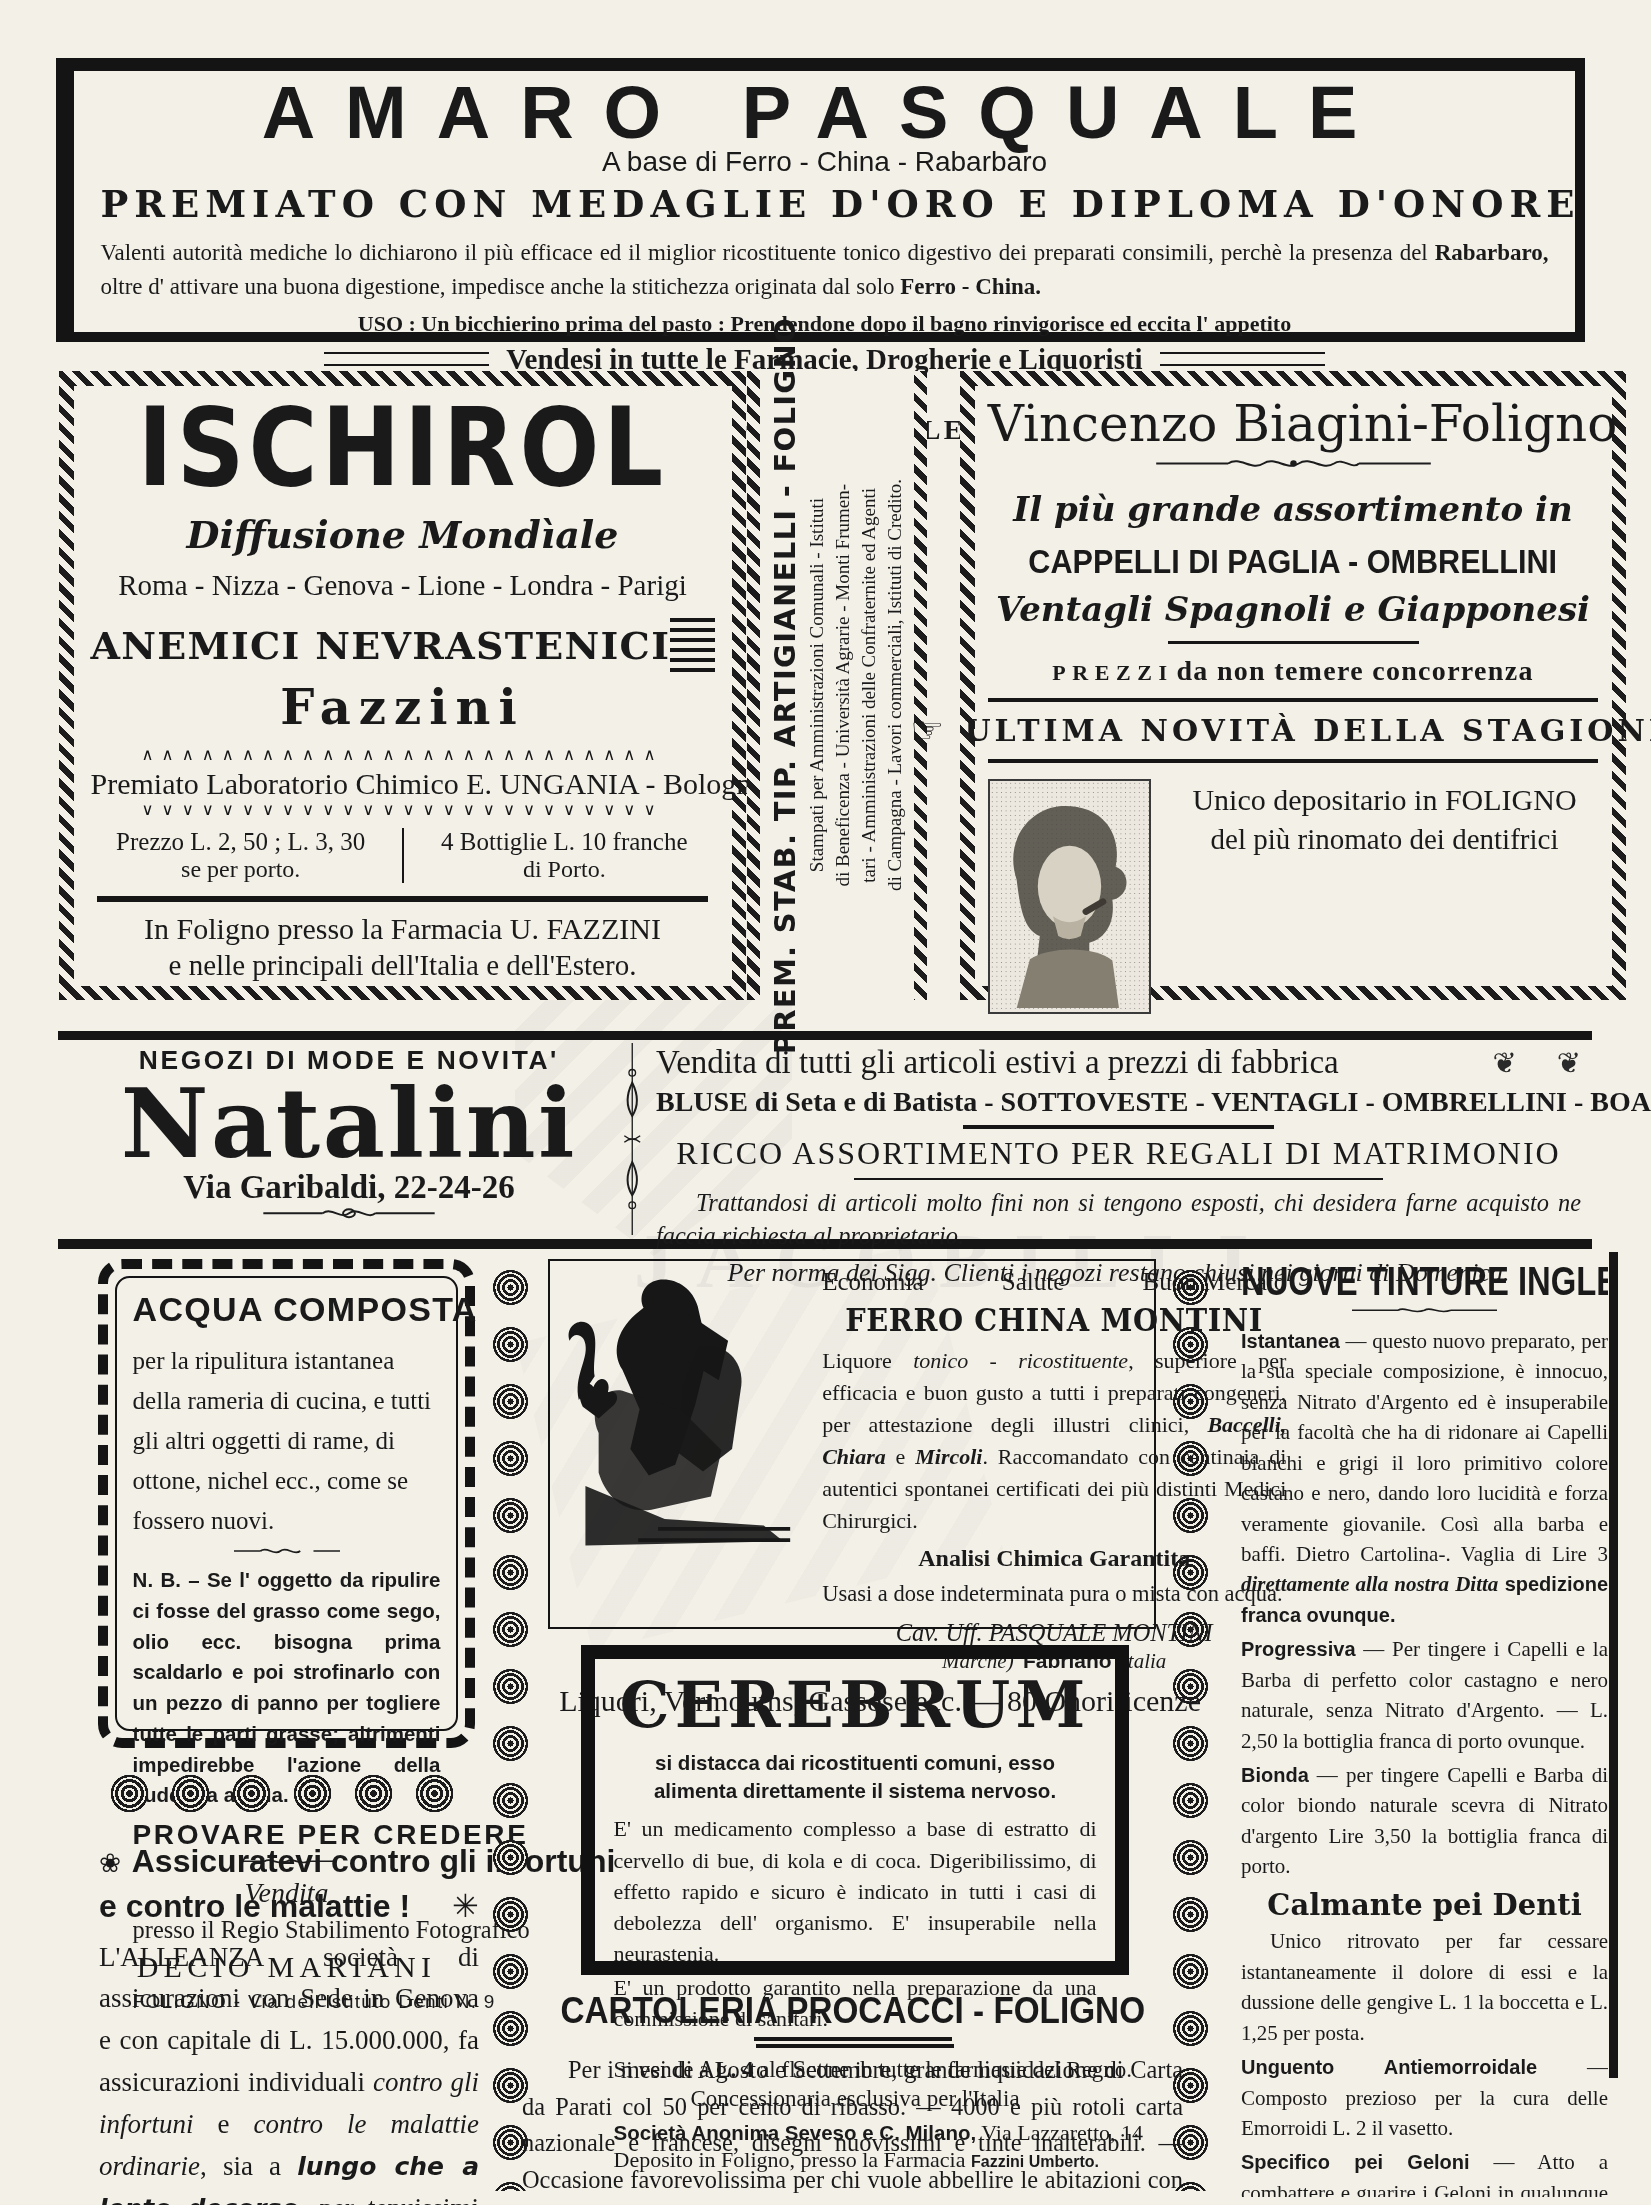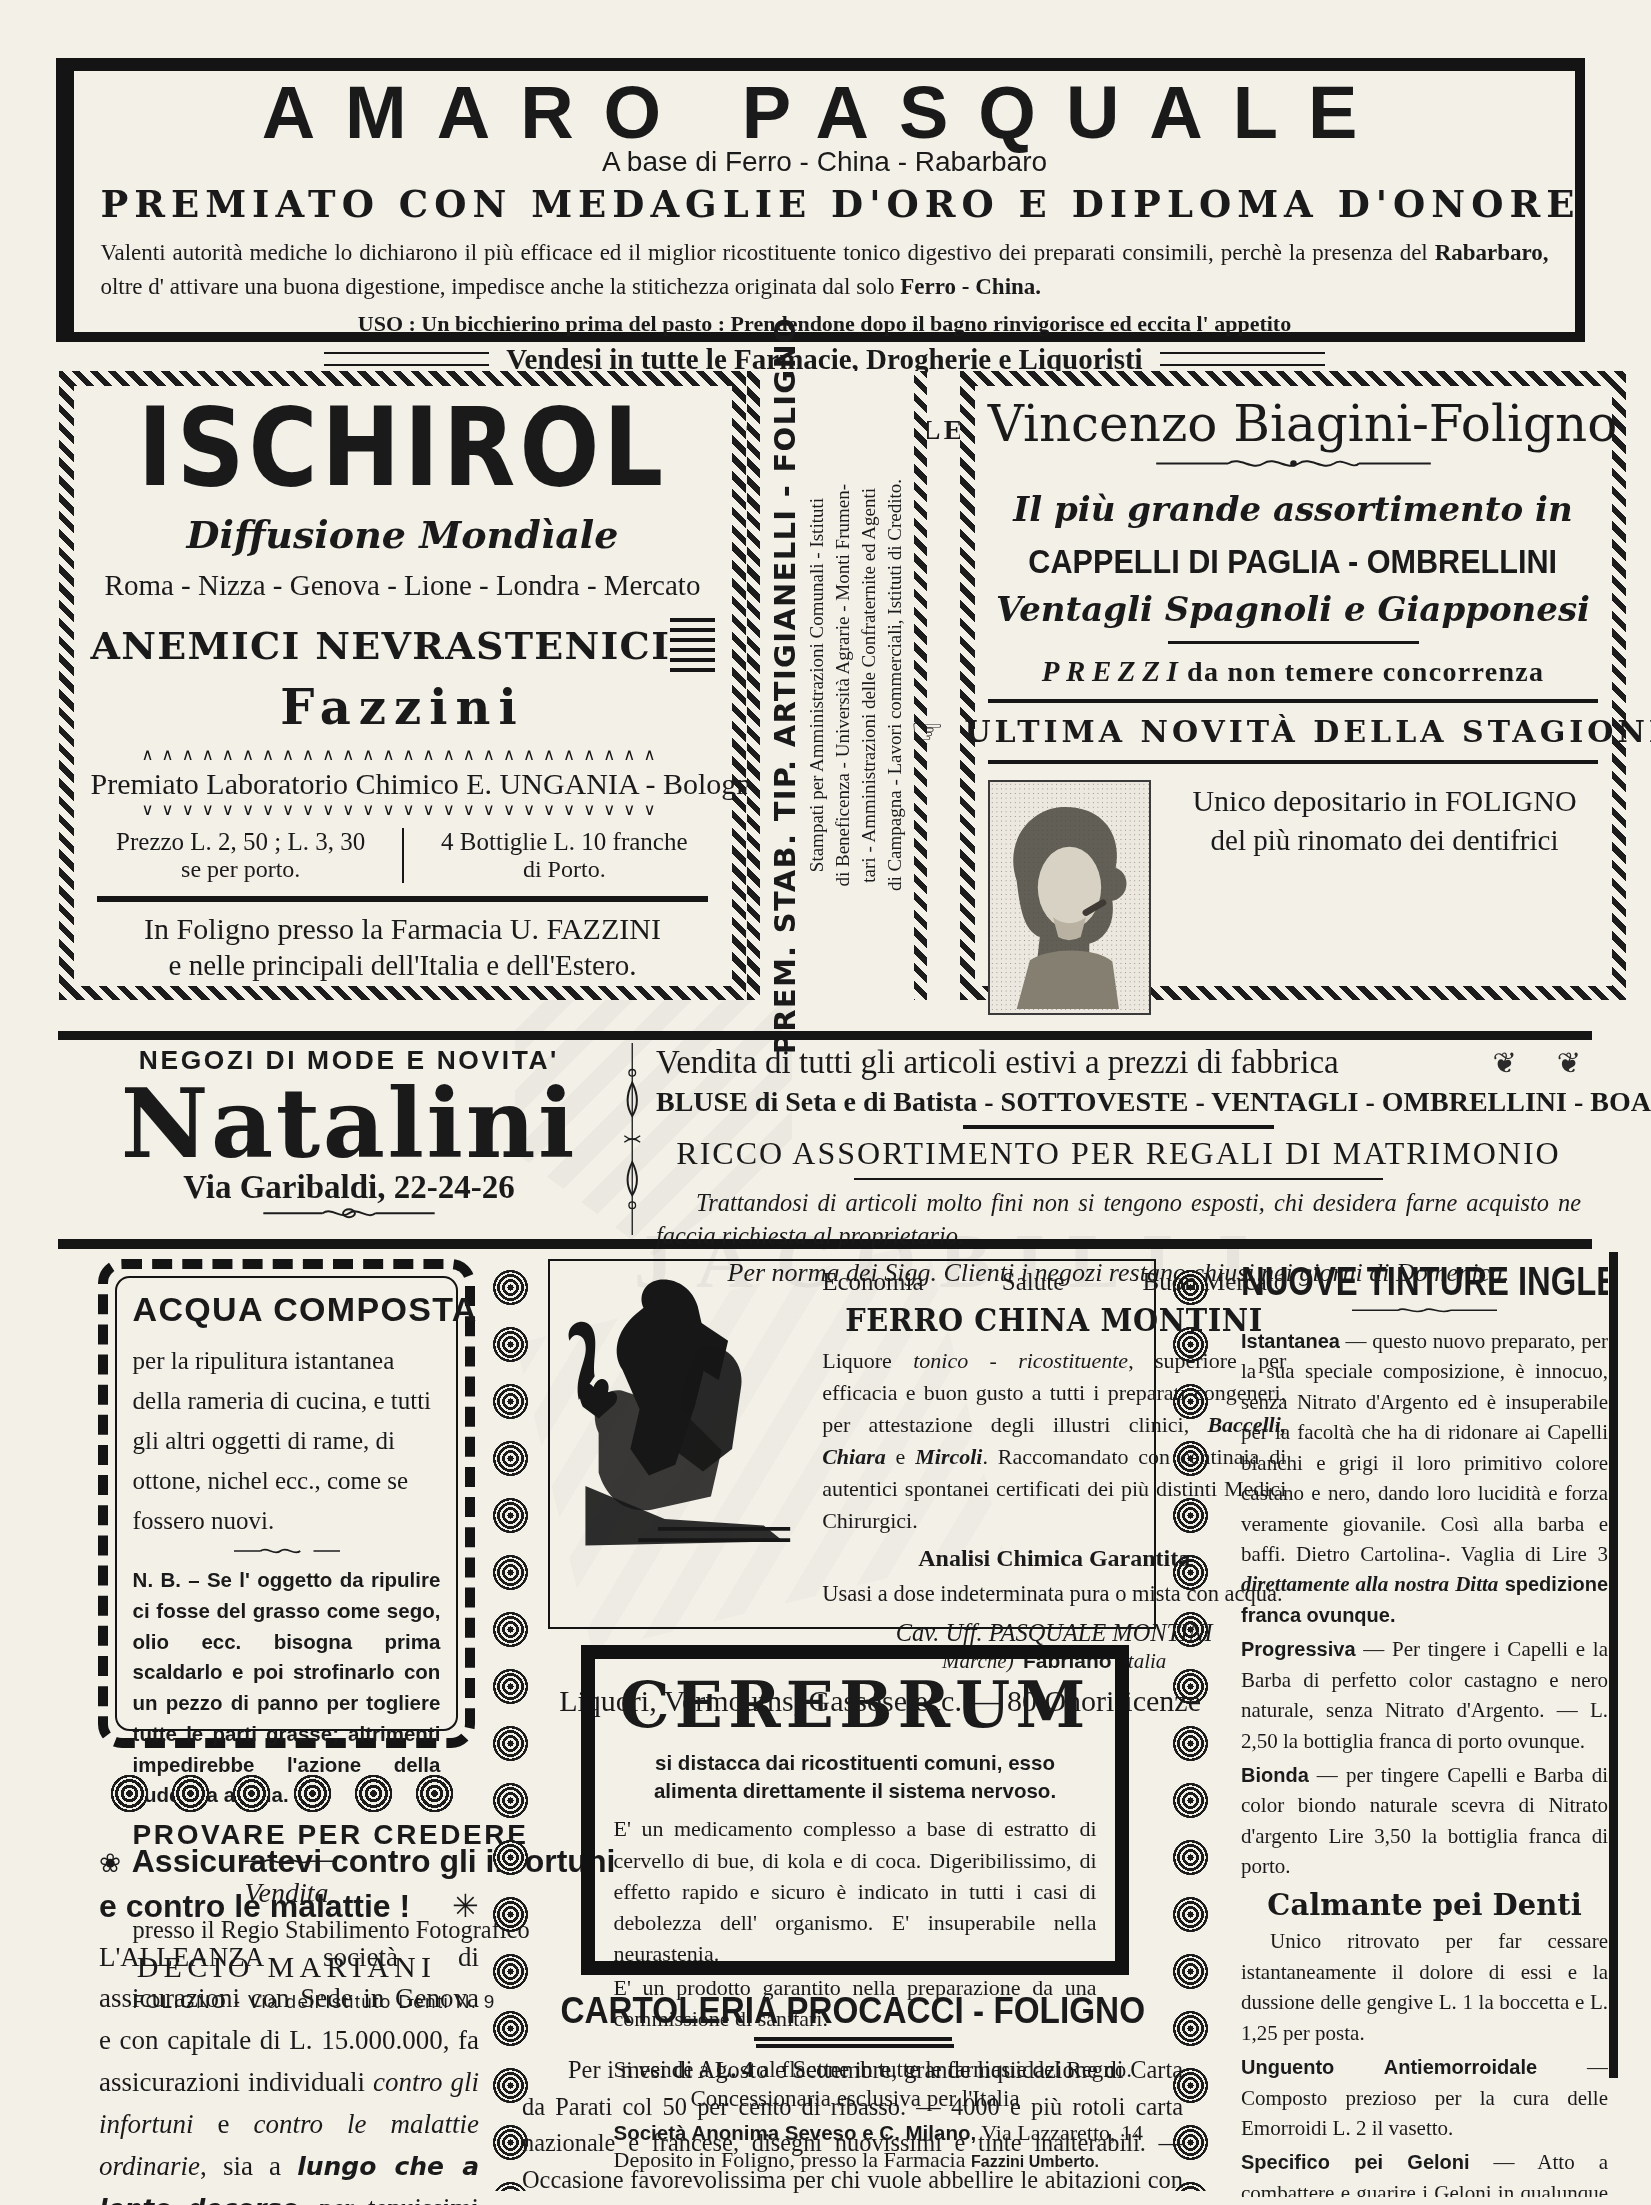--- a/index.html
+++ b/index.html
@@ -61,21 +61,21 @@
     </div>
     <div class="ctr ser b" style="font-size:28px;letter-spacing:3.3px;margin-top:1.3px;">Deposito in Foligno presso il Sig. LEONARDO ALESSI</div>
   </section>
 
   <section class="abs chainframe" style="left:59px;top:371px;width:687px;height:629px;padding:14.5px;box-sizing:border-box;">
     <div class="paper" style="padding:6.6px 17px;">
       <div class="ctr dsans b" style="margin-top:9.2px;">
         <span class="tall" style="font-size:94px;letter-spacing:4px;line-height:1;">ISCHIROL</span>
       </div>
       <div class="ctr dser b i" style="font-size:38px;margin-top:17px;">Diffusione Mondìale</div>
-      <div class="ctr ser" style="font-size:29px;margin-top:12px;white-space:nowrap;">Roma - Nizza - Genova - Lione - Londra - Mercato</div>
+      <div class="ctr ser" style="font-size:29px;margin-top:12px;white-space:nowrap;">Roma - Nizza - Genova - Lione - Londra - Parigi</div>
       <div style="display:flex;align-items:center;justify-content:space-between;margin-top:16px;">
         <div class="dser b" style="font-size:38px;letter-spacing:1.3px;white-space:nowrap;">ANEMICI NEVRASTENICI</div>
         <div class="hlines" style="width:106px;height:55px;"></div>
       </div>
       <div class="ctr dser b" style="font-size:48px;letter-spacing:8px;margin-top:5.3px;">Fazzini</div>
       <div class="zig ctr" style="margin-top:12px;">∧∧∧∧∧∧∧∧∧∧∧∧∧∧∧∧∧∧∧∧∧∧∧∧∧∧</div>
       <div class="ctr ser" style="font-size:30px;margin-top:4px;white-space:nowrap;">Premiato Laboratorio Chimico E. UNGANIA - Bologna</div>
       <div class="zig ctr" style="margin-top:1.3px;">∨∨∨∨∨∨∨∨∨∨∨∨∨∨∨∨∨∨∨∨∨∨∨∨∨∨</div>
       <div style="display:flex;margin-top:9.2px;">
         <div class="ctr ser" style="flex:1;border-right:2px solid #161616;padding-right:10.6px;">
@@ -112,21 +112,21 @@
             <circle cx="210" cy="13" r="5" fill="#1c1c1c"></circle>
           </svg>
       </div>
       <div class="ctr dser b i" style="font-size:34px;margin-top:14.5px;">Il più grande assortimento in</div>
       <div class="ctr sans b" style="margin-top:13.2px;">
         <span class="condense" style="font-size:34px;white-space:nowrap;">CAPPELLI DI PAGLIA - OMBRELLINI</span>
       </div>
       <div class="ctr dser b i" style="font-size:34px;margin-top:8px;white-space:nowrap;">Ventagli Spagnoli e Giapponesi</div>
       <div class="rule" style="height:3.3px;width:251px;margin:12px auto 0 auto;"></div>
       <div class="ctr ser" style="margin-top:10.6px;white-space:nowrap;">
-        <span class="b" style="font-size:29px;letter-spacing:6.6px;font-style:italic;">PREZZI</span>
+        <span class="b" style="font-size:22px;letter-spacing:6.6px;">PREZZI</span>
         <span class="b" style="font-size:28px;letter-spacing:1.3px;"> da non temere concorrenza</span>
       </div>
       <div class="rule" style="height:4px;margin:10.6px 0 0 0;"></div>
       <div style="display:flex;align-items:center;justify-content:center;gap:20px;margin-top:6.6px;">
         <span class="dsans" style="font-size:38px;">☞</span>
         <span class="dser b" style="font-size:30px;letter-spacing:4px;white-space:nowrap;">ULTIMA NOVITÀ DELLA STAGIONE</span>
       </div>
       <div class="rule" style="height:4px;margin:6.6px 0 0 0;"></div>
       <div style="display:flex;gap:20px;margin-top:16px;align-items:flex-start;">
         <div class="halftone" style="width:159px;height:231px;border:2px solid #3a3a3a;flex:none;overflow:hidden;">

